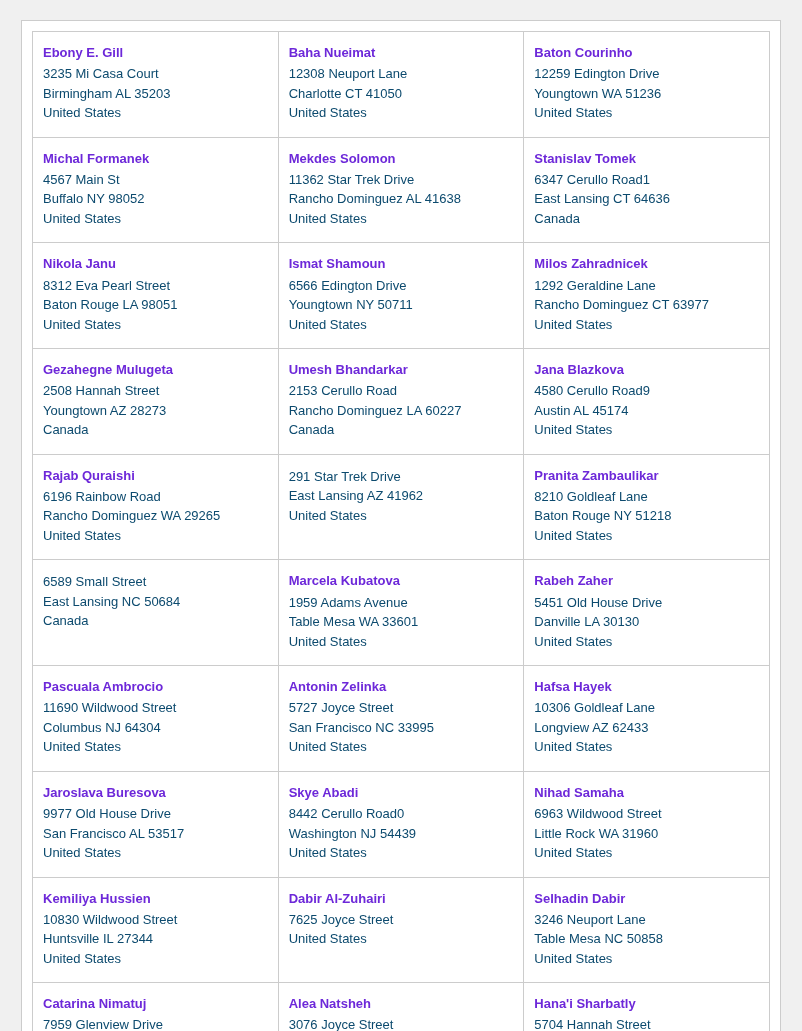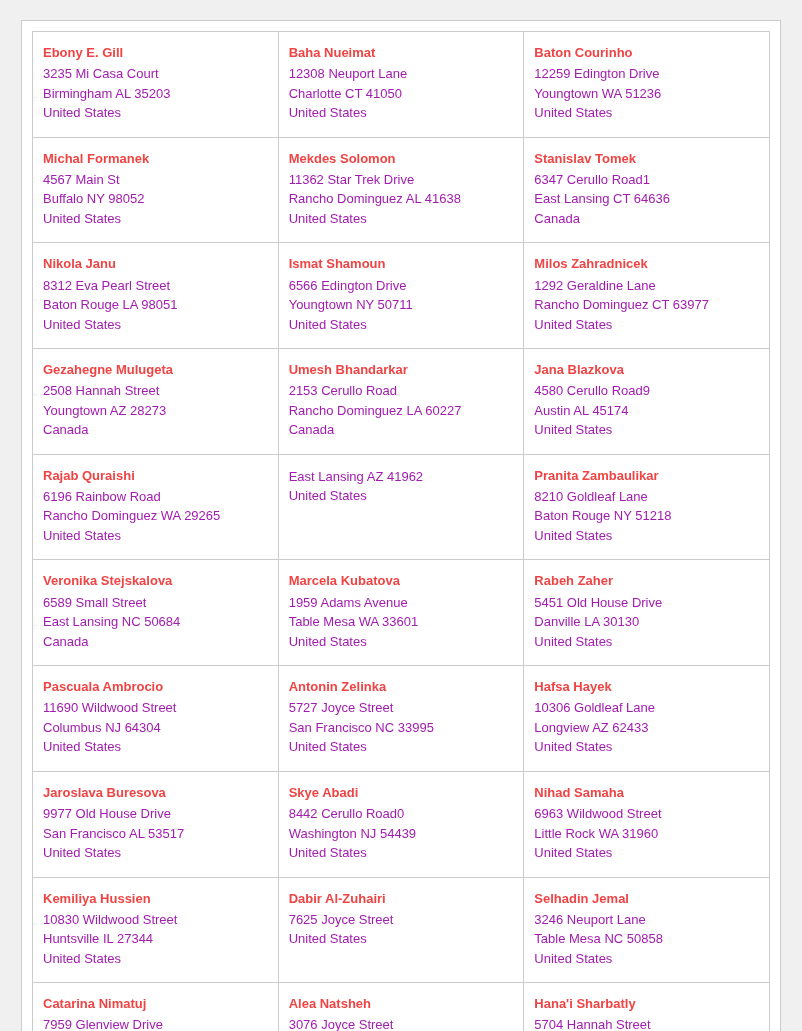--- a/index.html
+++ b/index.html
@@ -27,26 +27,26 @@
       border-top: 1px solid #ccc;
     }
     .cell {
       border-right: 1px solid #ccc;
       border-bottom: 1px solid #ccc;
       padding: 12px 10px 14px 10px;
       min-height: 90px;
     }
     .cell .name {
       font-weight: bold;
-      color: #ef4444;
+      color: #6d28d9;
       margin-bottom: 2px;
       line-height: 1.4;
     }
     .cell .address {
-      color: #a21caf;
+      color: #0c4a6e;
       line-height: 1.5;
     }
     .cell .address div {
       line-height: 1.5;
     }
   </style>
 </head>
 <body>
 
 <div class="page-container">
@@ -150,34 +150,34 @@
       <div class="cell">
         <div class="name">Rajab  Quraishi</div>
         <div class="address">
           <div>6196 Rainbow Road</div>
           <div>Rancho Dominguez WA  29265</div>
           <div>United States</div>
         </div>
       </div>
       <div class="cell">
         <div class="address">
+          <div>291 Star Trek Drive</div>
           <div>East Lansing AZ  41962</div>
           <div>United States</div>
         </div>
       </div>
       <div class="cell">
         <div class="name">Pranita  Zambaulikar</div>
         <div class="address">
           <div>8210 Goldleaf Lane</div>
           <div>Baton Rouge NY  51218</div>
           <div>United States</div>
         </div>
       </div>
       <div class="cell">
-        <div class="name">Veronika  Stejskalova</div>
         <div class="address">
           <div>6589 Small Street</div>
           <div>East Lansing NC  50684</div>
           <div>Canada</div>
         </div>
       </div>
       <div class="cell">
         <div class="name">Marcela  Kubatova</div>
         <div class="address">
           <div>1959 Adams Avenue</div>
@@ -250,21 +250,21 @@
         </div>
       </div>
       <div class="cell">
         <div class="name">Dabir  Al-Zuhairi</div>
         <div class="address">
           <div>7625 Joyce Street</div>
           <div>United States</div>
         </div>
       </div>
       <div class="cell">
-        <div class="name">Selhadin  Jemal</div>
+        <div class="name">Selhadin  Dabir</div>
         <div class="address">
           <div>3246 Neuport Lane</div>
           <div>Table Mesa NC  50858</div>
           <div>United States</div>
         </div>
       </div>
       <div class="cell">
         <div class="name">Catarina  Nimatuj</div>
         <div class="address">
           <div>7959 Glenview Drive</div>

